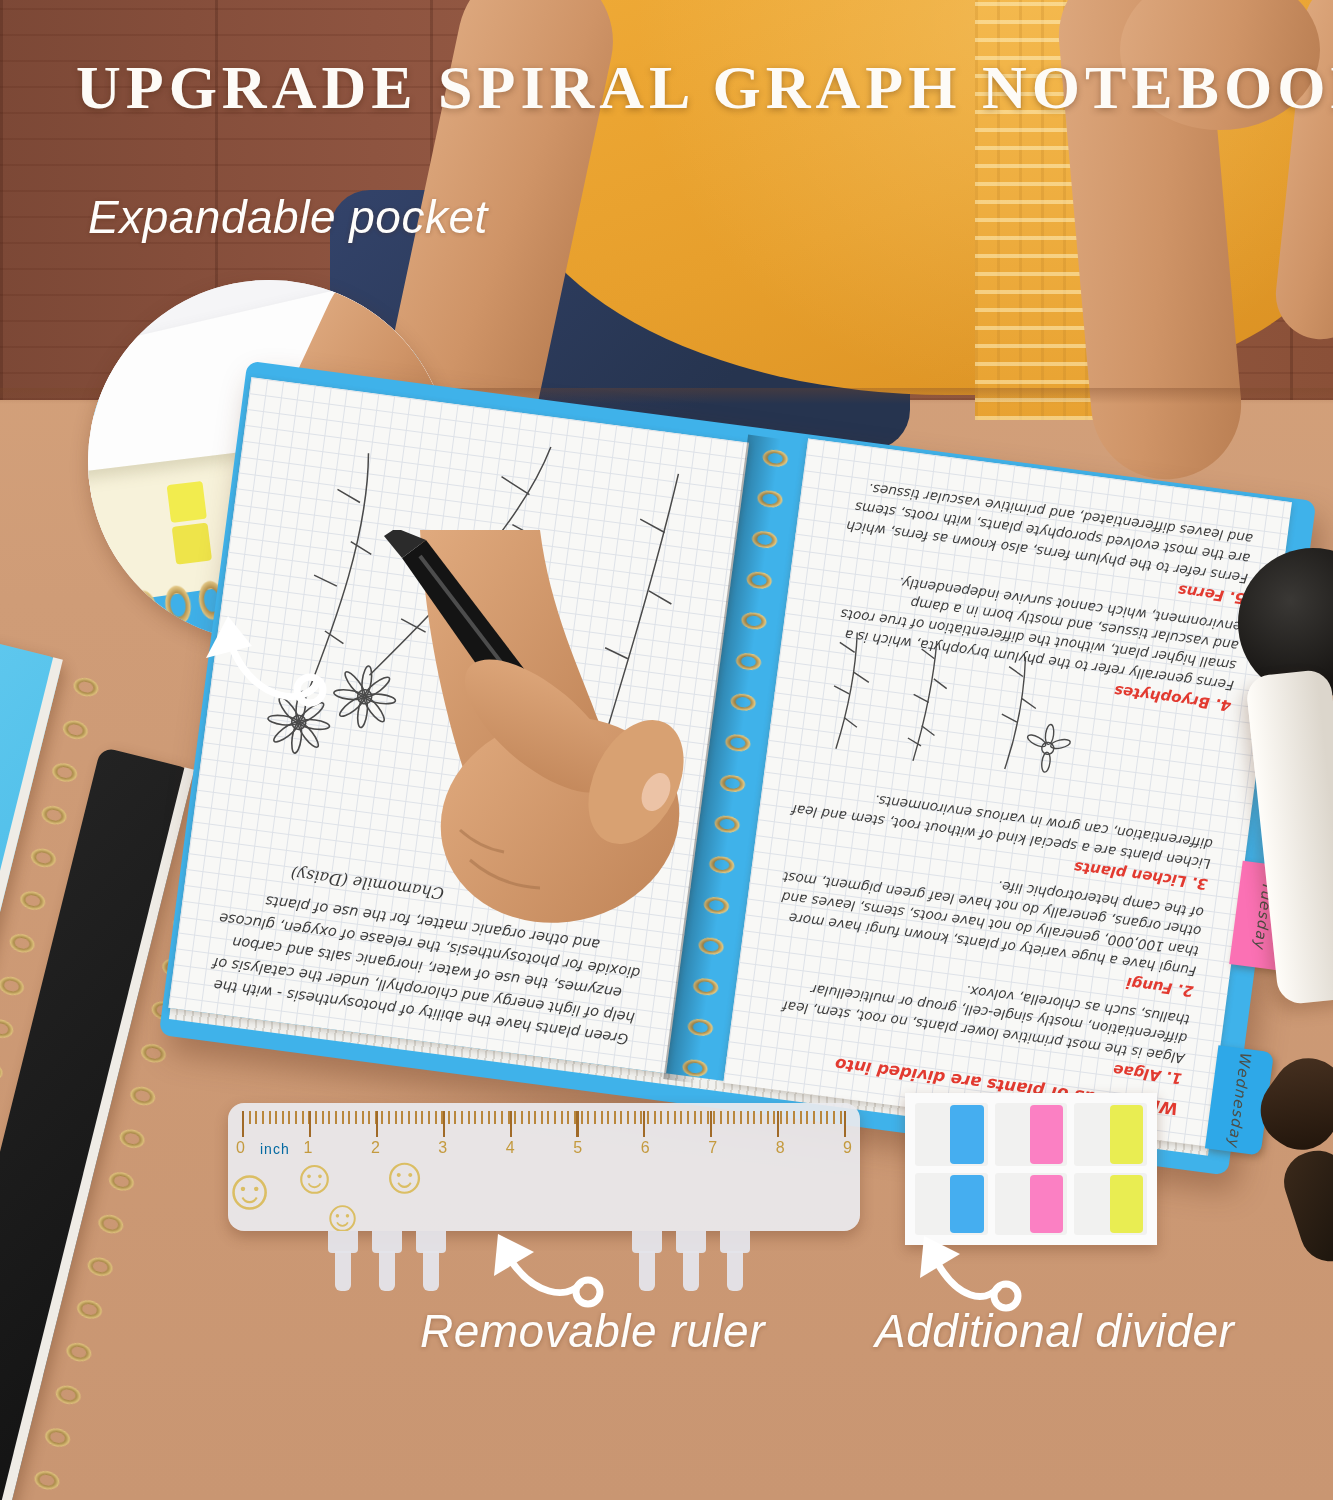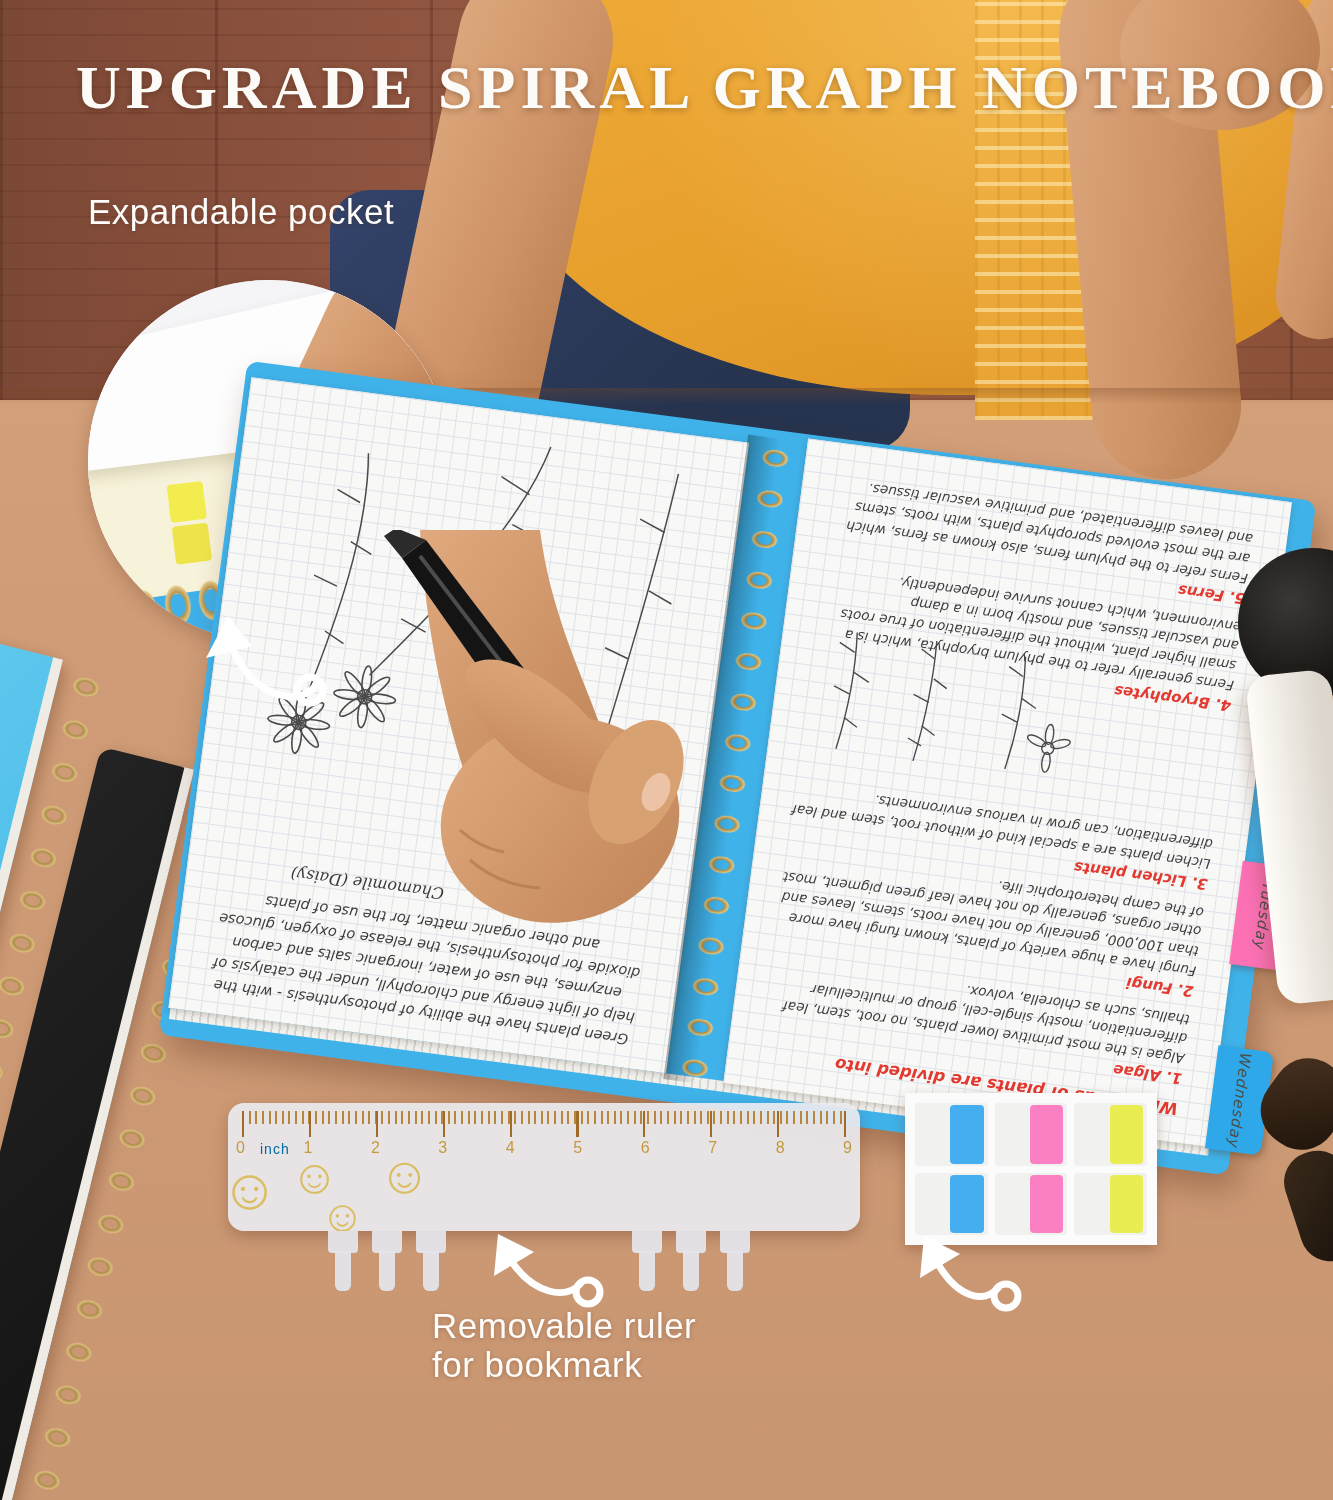--- a/index.html
+++ b/index.html
@@ -30,24 +30,24 @@
   .arm-right{left:1075px;top:-40px;width:150px;height:520px;border-radius:78px;transform:rotate(-5deg);}
   .arm-far{left:1290px;top:-20px;width:90px;height:360px;border-radius:48px;transform:rotate(6deg);}
   .hand-face{left:1120px;top:-30px;width:200px;height:160px;border-radius:50%;}
   .desk-edge{left:0;top:388px;width:1333px;height:16px;
     background:linear-gradient(180deg,rgba(120,70,40,.35),rgba(0,0,0,0));}
 
   
   .title{left:76px;top:52px;width:1220px;color:#fdfbf7;
     font-family:"Liberation Serif",serif;font-weight:bold;font-size:62px;letter-spacing:5px;
     text-shadow:0 2px 6px rgba(60,30,10,.35);white-space:nowrap;}
-  .callout{color:#fefdfb;font-size:35px;line-height:1.12;letter-spacing:.5px;
-    text-shadow:0 1px 4px rgba(80,40,15,.3);}
+  .callout{color:#fefdfb;font-size:46px;line-height:1.12;letter-spacing:.5px;
+    text-shadow:0 1px 4px rgba(80,40,15,.3);font-style:italic;}
   .co-pocket{left:88px;top:192px;}
-  .co-ruler{left:432px;top:1306px;}
+  .co-ruler{left:420px;top:1306px;}
   .co-sticky{left:875px;top:1306px;}
 
   
   .pocket-circle{left:88px;top:280px;width:362px;height:362px;border-radius:50%;overflow:hidden;
     background:#e9e9ec;box-shadow:0 6px 18px rgba(90,45,20,.25);}
   .pc-paper{left:-50px;top:-40px;width:480px;height:300px;background:#f5f5f7;transform:rotate(-8deg);}
   .pc-blueline{left:-30px;top:92px;width:440px;height:14px;background:#41b4ec;transform:rotate(-9deg);}
   .pc-flap{left:-70px;top:30px;width:480px;height:150px;border-radius:16px;background:#fdfdfd;
     transform:rotate(-13deg);box-shadow:0 10px 16px rgba(100,100,110,.35);}
   .pc-pocket{left:-20px;top:168px;width:420px;height:150px;border-radius:8px;background:#f7f2da;
@@ -354,23 +354,23 @@
       </div>
   </div>
 
   <div class="abs cup-lid"></div>
   <div class="abs cup-body"></div>
   <div class="abs glasses-a"></div>
   <div class="abs glasses-b"></div>
 
   <div class="abs callout co-ruler">
     <div>Removable ruler</div>
-    <div>for bookmark</div>
   </div>
   <div class="abs callout co-sticky">
+    <div>Additional divider</div>
   </div>
 
   <svg class="abs" style="left:0;top:0;pointer-events:none;" width="1333" height="1500" viewBox="0 0 1333 1500">
     <g stroke="#ffffff" stroke-width="7" fill="none" stroke-linecap="round">
       <circle cx="310" cy="690" r="13"></circle>
       <path d="M318 682 C 304 708, 256 700, 234 652"></path>
       <circle cx="588" cy="1292" r="12"></circle>
       <path d="M580 1284 C 566 1300, 534 1294, 512 1262"></path>
       <circle cx="1006" cy="1296" r="12"></circle>
       <path d="M998 1288 C 984 1304, 958 1298, 938 1264"></path>

